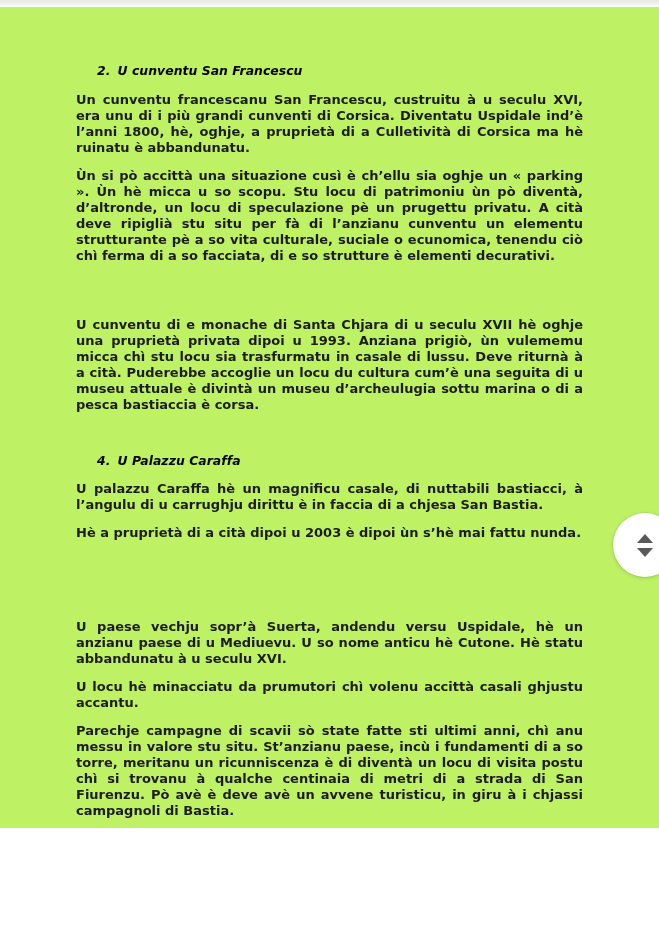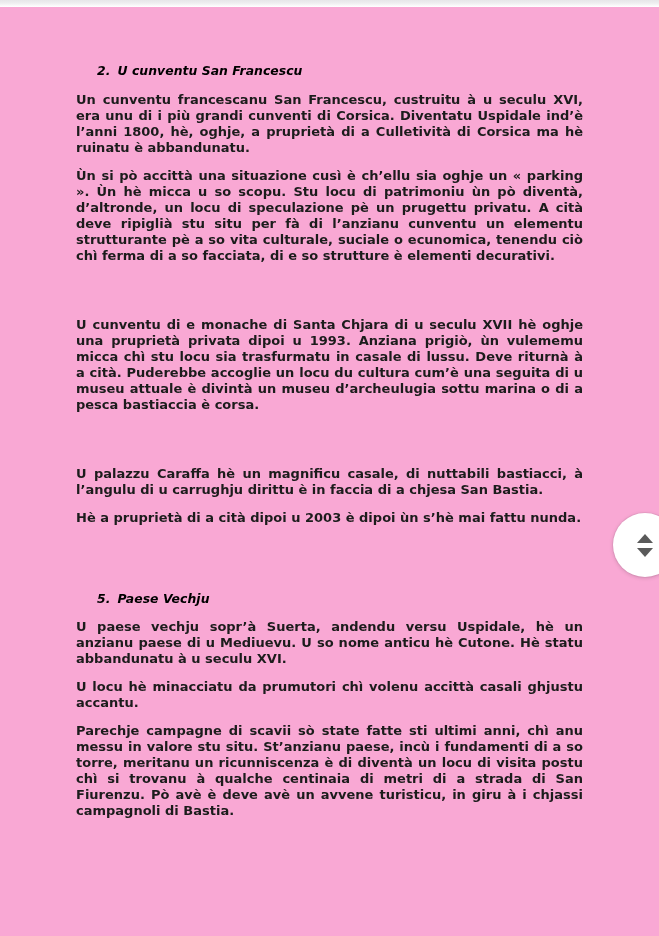--- a/index.html
+++ b/index.html
@@ -23,22 +23,22 @@
     width: 659px;
     height: 7px;
     background: linear-gradient(to bottom, #e6e6e8 0%, #eeeef0 45%, #fafafa 80%, #ffffff 100%);
     pointer-events: none;
   }
 
   .page {
     position: absolute;
     top: 0; left: 0;
     width: 659px;
-    height: 936px;
-    background: #f9a8d4;
+    height: 828px;
+    background: #bef264;
   }
 
   .content {
     position: absolute;
     left: 76px;
     top: 63px;
     width: 507px;
   }
 
   .section { margin: 0; }
@@ -120,34 +120,34 @@
     <div class="gap-section"></div>
 
     <div class="section">
       <div class="gap-head-para"></div>
       <p class="para">U cunventu di e monache di Santa Chjara di u seculu XVII hè oghje una pruprietà privata dipoi u 1993. Anziana prigiò, ùn vulememu micca chì stu locu sia trasfurmatu in casale di lussu. Deve riturnà à a cità. Puderebbe accoglie un locu du cultura cum’è una seguita di u museu attuale è divintà un museu d’archeulugia sottu marina o di a pesca bastiaccia è corsa.</p>
     </div>
 
     <div class="gap-section"></div>
 
     <div class="section">
+      <h3 class="heading">
+        <span class="num">4.</span><span>U Palazzu Caraffa</span>
+      </h3>
       <div class="gap-head-para"></div>
       <p class="para">U palazzu Caraffa hè un magnificu casale, di nuttabili bastiacci, à l’angulu di u carrughju dirittu è in faccia di a chjesa San Bastia.</p>
       <div class="gap-para-para"></div>
       <p class="para">Hè a pruprietà di a cità dipoi u 2003 è dipoi ùn s’hè mai fattu nunda.</p>
       <div class="gap-para-para"></div>
       <div class="gap-para-para"></div>
     </div>
 
     <div class="gap-section-b"></div>
 
     <div class="section">
-      <h3 class="heading">
-        <span class="num">5.</span><span>Paese Vechju</span>
-      </h3>
       <div class="gap-head-para"></div>
       <p class="para">U paese vechju sopr’à Suerta, andendu versu Uspidale, hè un anzianu paese di u Mediuevu. U so nome anticu hè Cutone. Hè statu abbandunatu à u seculu XVI.</p>
       <div class="gap-para-para"></div>
       <p class="para">U locu hè minacciatu da prumutori chì volenu accittà casali ghjustu accantu.</p>
       <div class="gap-para-para"></div>
       <p class="para">Parechje campagne di scavii sò state fatte sti ultimi anni, chì anu messu in valore stu situ. St’anzianu paese, incù i fundamenti di a so torre, meritanu un ricunniscenza è di diventà un locu di visita postu chì si trovanu à qualche centinaia di metri di a strada di San Fiurenzu. Pò avè è deve avè un avvene turisticu, in giru à i chjassi campagnoli di Bastia.</p>
     </div>
 
   </div>
 

